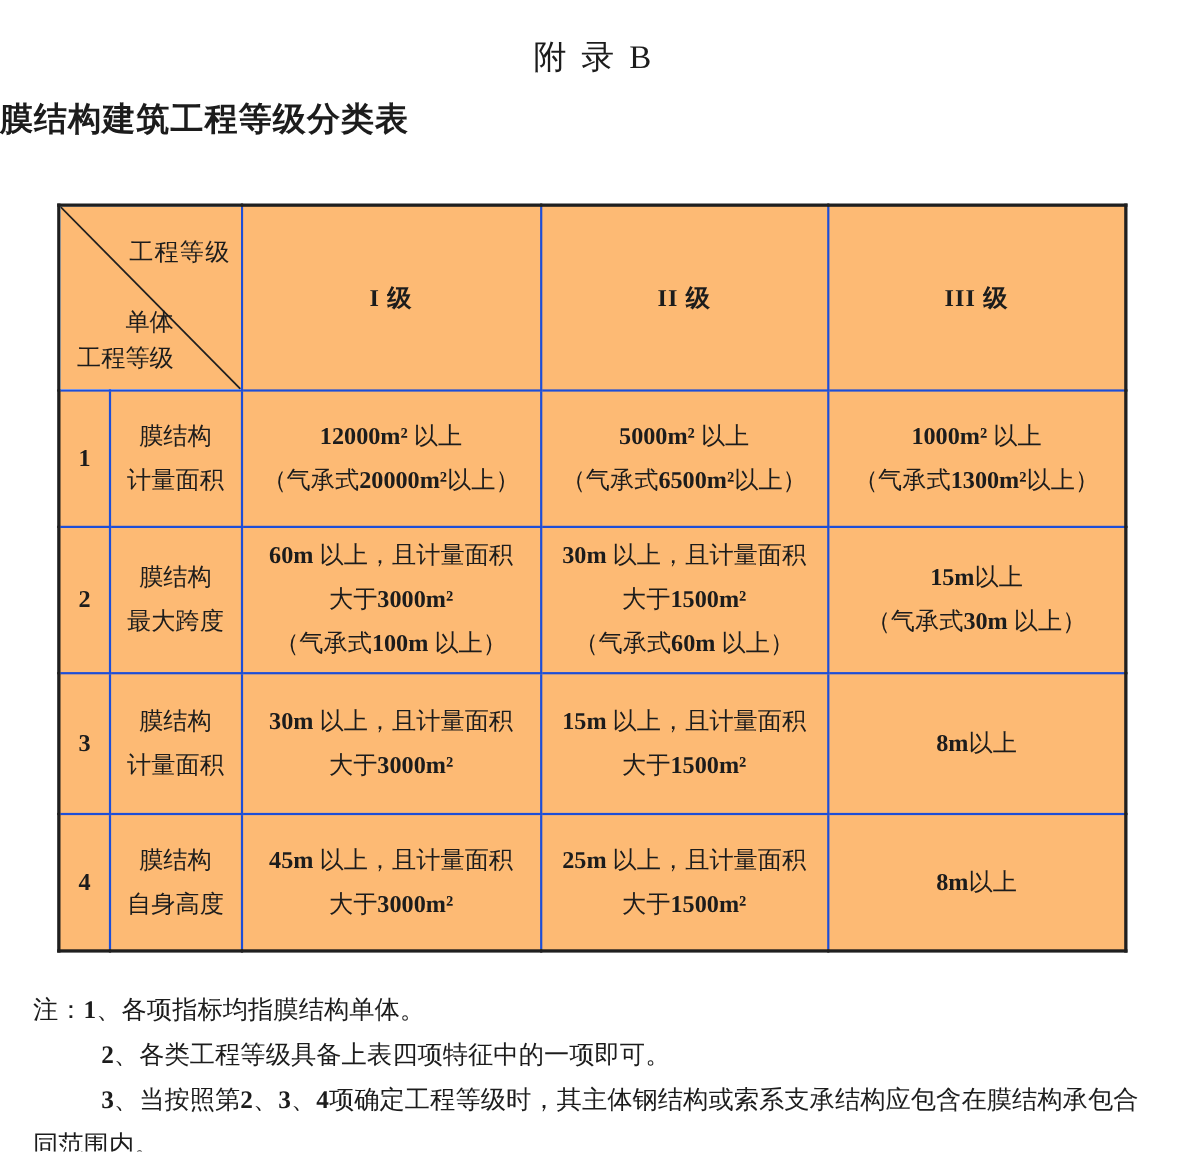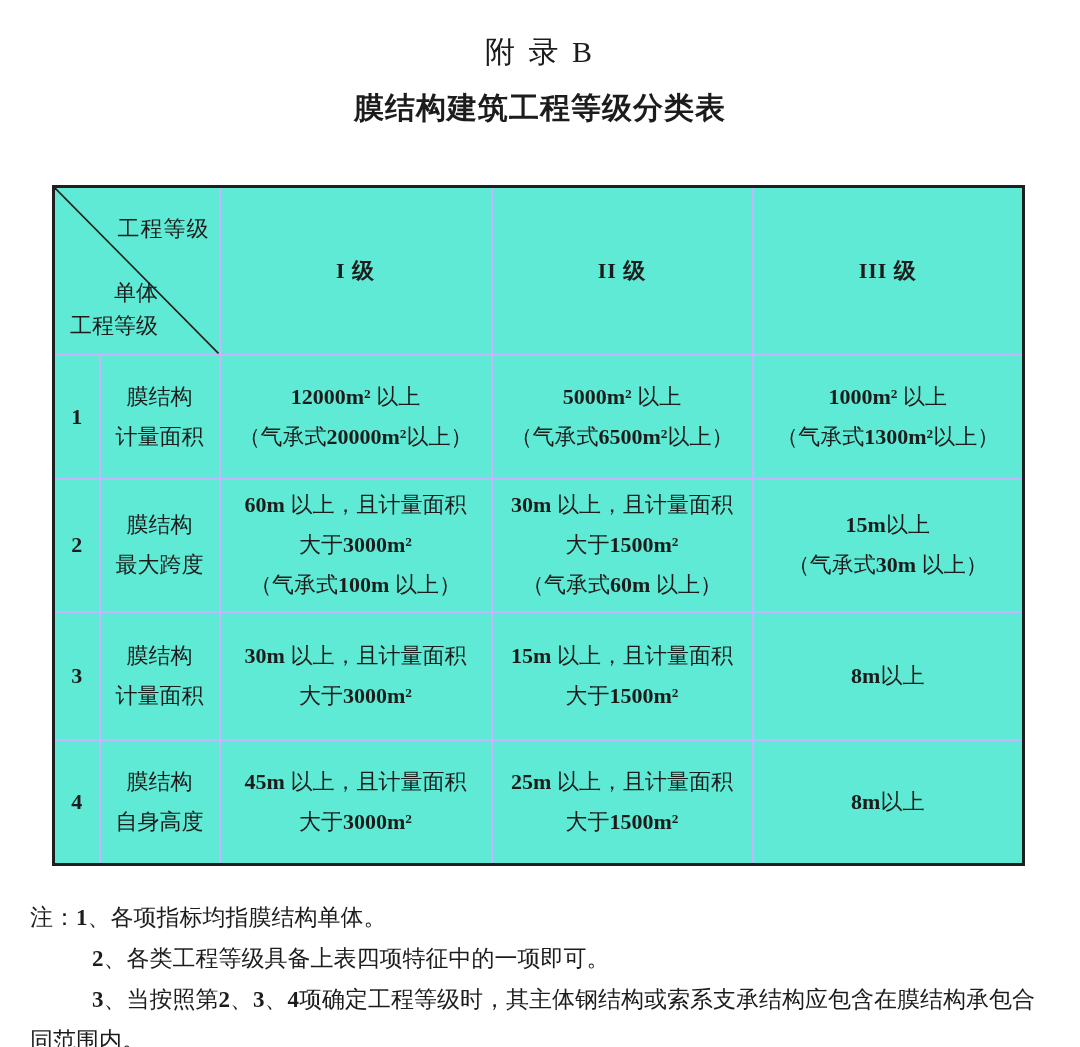--- a/index.html
+++ b/index.html
@@ -10,32 +10,32 @@
     color: #1c1c1c;
   }
   .page { position: relative; width: 1080px; height: 1047px; background: #fff; overflow: hidden; }
 
   .title1 {
     position: absolute; top: 32px; left: 0; width: 100%;
     text-align: center; font-size: 30px; font-weight: normal; letter-spacing: 3px;
   }
   .title2 {
     position: absolute; top: 88px; left: 0; width: 100%;
-    text-align: center; font-size: 30px; font-weight: bold; letter-spacing: 1px;
+    font-size: 30px; font-weight: bold; letter-spacing: 1px;
   }
 
   table.cls {
     position: absolute; top: 185px; left: 52px;
     border-collapse: collapse; table-layout: fixed;
     border: 3px solid #1f1f1f;
   }
   table.cls td {
-    border: 2px solid #c4b5fd;
+    border: 2px solid #1d4ed8;
     text-align: center; vertical-align: middle;
-    font-size: 22px; padding: 0; background: #5eead4;
+    font-size: 22px; padding: 0; background: #fdba74;
   }
   .c-head { font-weight: bold; font-size: 23px; letter-spacing: 1px; margin-top: 40px; }
   .c-no   { font-weight: bold; font-size: 23px; }
   .line   { line-height: 40px; white-space: nowrap; }
 
   
   .corner { position: relative; }
   .corner svg.diag { position: absolute; left: 0; top: 0; width: 100%; height: 100%; display: block; }
   .corner-tr {
     position: absolute; top: 26px; right: 9px;

